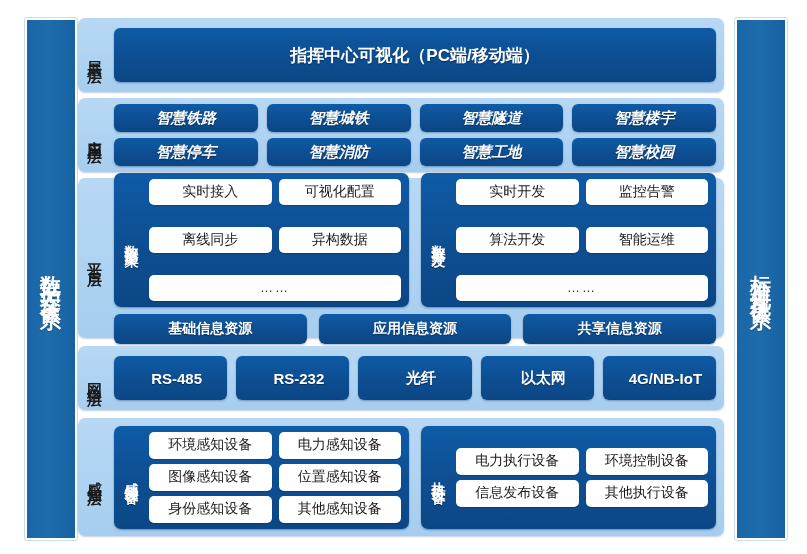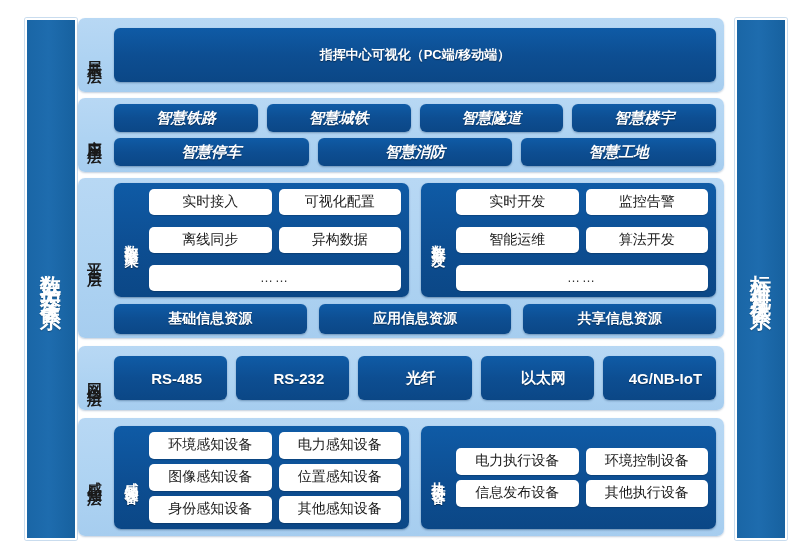--- a/index.html
+++ b/index.html
@@ -57,21 +57,21 @@
     text-shadow:0 1px 1px rgba(0,0,0,.4);
     box-shadow:0 1px 2px rgba(10,40,80,.35);
     box-sizing:border-box;
     white-space:nowrap;
   }
   .row{display:flex;gap:9px;}
   .row > .pill{flex:1;}
 
   
   #layer-presentation{top:18px;height:74px;}
-  #layer-presentation .pill{height:54px;font-size:13px;}
+  #layer-presentation .pill{height:54px;font-size:17px;}
 
   
   #layer-application{top:98px;height:74px;}
   #layer-application .pill{height:28px;font-style:italic;}
 
   
   #layer-platform{top:178px;height:160px;}
   #layer-platform .layer-body{gap:7px;padding:8px 8px 8px 2px;}
   .platform-groups{display:flex;gap:12px;}
   .group{
@@ -84,21 +84,21 @@
   }
   .group-label{
     flex:0 0 20px;
     writing-mode:vertical-rl;
     color:#fff;font-size:14px;font-weight:bold;
     letter-spacing:3px;line-height:1;
     display:flex;align-items:center;justify-content:center;
     text-shadow:0 1px 1px rgba(0,0,0,.4);
     user-select:none;
   }
-  .group-items{flex:1;display:flex;flex-direction:column;gap:12px;}
+  .group-items{flex:1;display:flex;flex-direction:column;gap:22px;}
   .wrow{display:flex;gap:7px;}
   .wbox{
     background:#ffffff;border-radius:5px;
     color:#1a1a1a;font-size:14px;
     height:26px;
     display:flex;align-items:center;justify-content:center;
     flex:1;white-space:nowrap;
     box-shadow:0 1px 1px rgba(0,0,0,.18);
   }
   .wbox.wide{flex:1;}
@@ -146,20 +146,21 @@
       <div class="row">
         <div class="pill">智慧铁路</div>
         <div class="pill">智慧城铁</div>
         <div class="pill">智慧隧道</div>
         <div class="pill">智慧楼宇</div>
       </div>
       <div class="row">
         <div class="pill">智慧停车</div>
         <div class="pill">智慧消防</div>
         <div class="pill">智慧工地</div>
+        <div class="pill">智慧校园</div>
       </div>
     </div>
   </div>
 
   <div class="layer" id="layer-platform">
     <div class="layer-label">平台层</div>
     <div class="layer-body">
 
       <div class="platform-groups">
 
@@ -181,22 +182,22 @@
         </div>
 
         <div class="group">
           <div class="group-label">数据开发</div>
           <div class="group-items">
             <div class="wrow">
               <div class="wbox">实时开发</div>
               <div class="wbox">监控告警</div>
             </div>
             <div class="wrow">
+              <div class="wbox">算法开发</div>
               <div class="wbox">智能运维</div>
-              <div class="wbox">算法开发</div>
             </div>
             <div class="wrow">
               <div class="wbox wide dots">……</div>
             </div>
           </div>
         </div>
 
       </div>
 
       <div class="resources">

